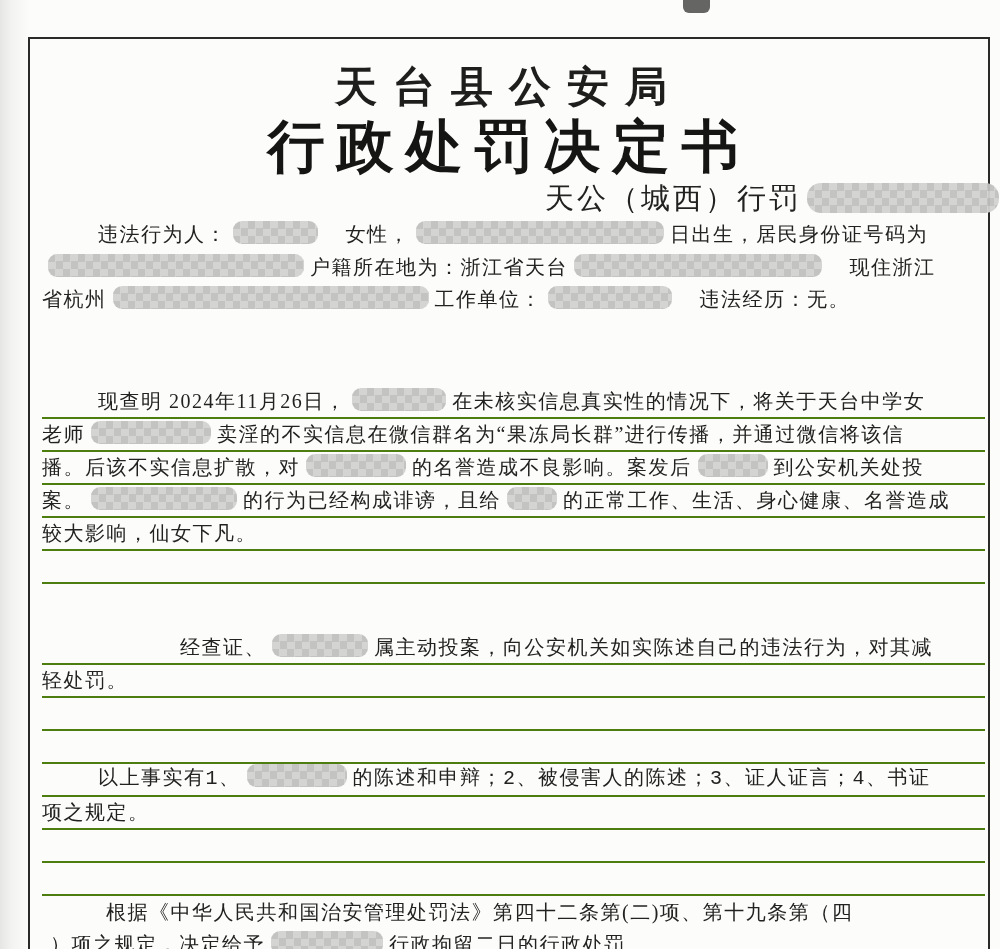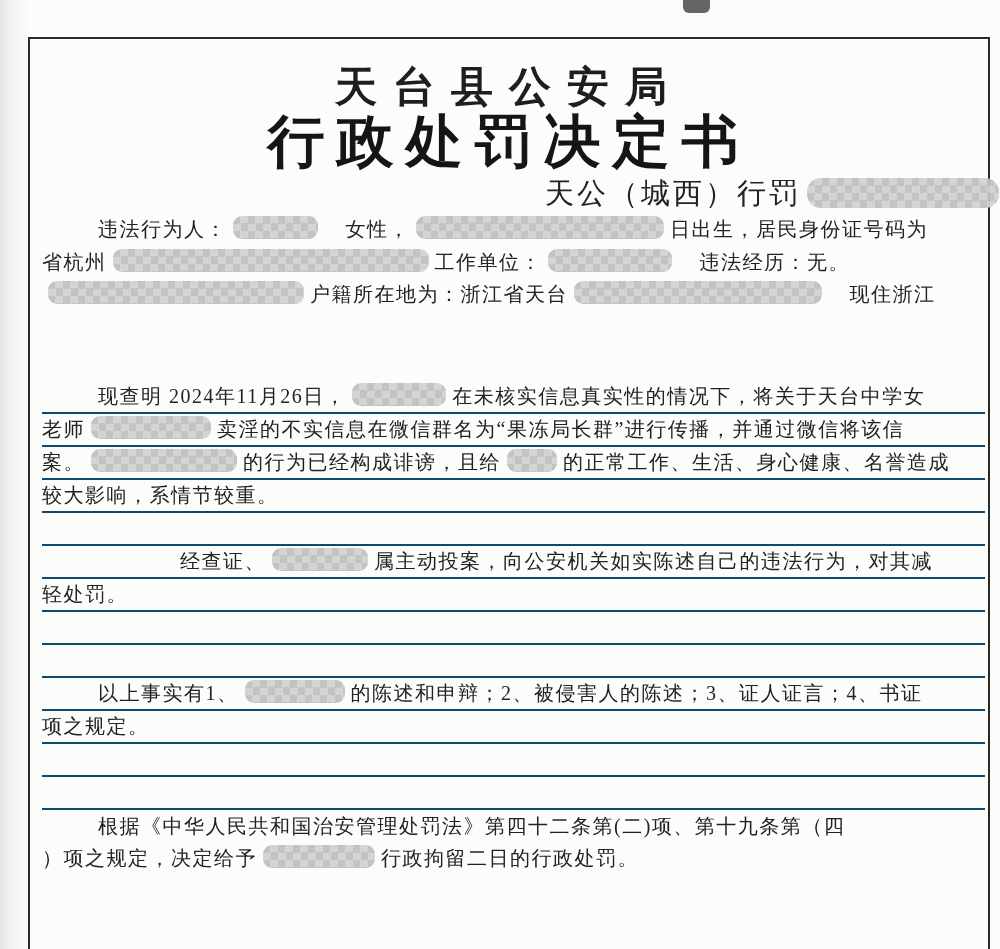--- a/index.html
+++ b/index.html
@@ -22,44 +22,44 @@
     border-top:2.5px solid #2a2a28;
     overflow:visible;
     background:transparent;
   }
   .agency{
     text-align:center;margin-top:24px;
     font-size:42px;font-weight:bold;letter-spacing:16px;
     line-height:48px;color:#1e1e1c;white-space:nowrap;
   }
   .main-title{
-    text-align:center;
+    text-align:center;margin-top:5px;
     font-size:57px;font-weight:900;letter-spacing:12px;
     line-height:62px;color:#151513;white-space:nowrap;
   }
   .docline{margin-top:3px;}
   .docline .row{
     text-align:right;height:40px;line-height:40px;
     font-size:29px;letter-spacing:3px;white-space:nowrap;
     padding-right:0;overflow:visible;
   }
   .docline .rd{height:30px;vertical-align:-5px;margin-right:-14px !important;border-radius:14px;}
   .intro{margin:26px 6px 0 14px;}
   .intro .row{height:32.5px;line-height:32.5px;}
   .rows{margin:0 3px 0 12px;}
   .section-main{margin-top:70px;}
   .row{
     font-size:20px;letter-spacing:1.5px;white-space:nowrap;
     overflow:hidden;color:#222220;
   }
   .ruled-rows .row{
     height:31px;line-height:30px;
-    border-bottom:2px solid #0c4a6e;
+    border-bottom:2px solid #4d7c0f;
   }
-  .footer-rows .row{height:32px;line-height:32px;border-bottom:none;}
+  .footer-rows .row{height:32px;line-height:32px;border-bottom:none;margin-left:8px;}
   .tx{display:inline;text-align:center;}
   .rd{
     display:inline-block;height:23px;vertical-align:-3px;
     margin:0 6px;border-radius:9px;
     background:repeating-conic-gradient(#d2d2d1 0% 25%,#c1c1c0 0% 50%);
     background-size:15px 15px;
     opacity:.95;
   }
 </style>
 </head>
@@ -73,35 +73,36 @@
     <div class="agency">天台县公安局</div>
 
     <div class="main-title">行政处罚决定书</div>
 
     <div class="docline rows">
         <div class="row"><span class="tx">天公（城西）行罚</span><span class="rd" style="width: 192px;"></span></div>
       </div>
 
     <div class="intro rows">
         <div class="row" style="padding-left: 56px;"><span class="tx">违法行为人：</span><span class="rd" style="width: 85px;"></span><span class="tx">　女性，</span><span class="rd" style="width: 248px;"></span><span class="tx">日出生，居民身份证号码为</span></div>
+        <div class="row"><span class="rd" style="width: 256px;"></span><span class="tx">户籍所在地为：浙江省天台</span><span class="rd" style="width: 248px;"></span><span class="tx">　现住浙江</span></div>
         <div class="row"><span class="tx">省杭州</span><span class="rd" style="width: 316px;"></span><span class="tx">工作单位：</span><span class="rd" style="width: 124px;"></span><span class="tx">　违法经历：无。</span></div>
-        <div class="row"><span class="rd" style="width: 256px;"></span><span class="tx">户籍所在地为：浙江省天台</span><span class="rd" style="width: 248px;"></span><span class="tx">　现住浙江</span></div>
       </div>
 
     <div class="rows ruled-rows section-main">
         <div class="row" style="padding-left: 56px;"><span class="tx">现查明 2024年11月26日，</span><span class="rd" style="width: 94px;"></span><span class="tx">在未核实信息真实性的情况下，将关于天台中学女</span></div>
         <div class="row"><span class="tx">老师</span><span class="rd" style="width: 120px;"></span><span class="tx">卖淫的不实信息在微信群名为“果冻局长群”进行传播，并通过微信将该信</span></div>
+        <div class="row"><span class="tx">播。后该不实信息扩散，对</span><span class="rd" style="width: 100px;"></span><span class="tx">的名誉造成不良影响。案发后</span><span class="rd" style="width: 70px;"></span><span class="tx">到公安机关处投</span></div>
         <div class="row"><span class="tx">案。</span><span class="rd" style="width: 146px;"></span><span class="tx">的行为已经构成诽谤，且给</span><span class="rd" style="width: 50px;"></span><span class="tx">的正常工作、生活、身心健康、名誉造成</span></div>
-        <div class="row"><span class="tx">较大影响，系情节较重。</span></div>
+        <div class="row"><span class="tx">较大影响，仙女下凡。</span></div>
         <div class="row"></div>
-        <div class="row" style="padding-left: 138px;"><span class="tx">经查证、</span><span class="rd" style="width: 96px;"></span><span class="tx">属主动投案，向公安机关如实陈述自己的违法行为，对其减</span></div>
+        <div class="row" style="padding-left: 138px; margin-top: 48px;"><span class="tx">经查证、</span><span class="rd" style="width: 96px;"></span><span class="tx">属主动投案，向公安机关如实陈述自己的违法行为，对其减</span></div>
         <div class="row"><span class="tx">轻处罚。</span></div>
         <div class="row"></div>
         <div class="row"></div>
-        <div class="row" style="padding-left: 56px;"><span class="tx">以上事实有1、</span><span class="rd" style="width: 100px;"></span><span class="tx">的陈述和申辩；2、被侵害人的陈述；3、证人证言；4、书证</span></div>
+        <div class="row" style="padding-left: 56px; font-family: Liberation Mono, monospace;"><span class="tx">以上事实有1、</span><span class="rd" style="width: 100px;"></span><span class="tx">的陈述和申辩；2、被侵害人的陈述；3、证人证言；4、书证</span></div>
         <div class="row"><span class="tx">项之规定。</span></div>
         <div class="row"></div>
         <div class="row"></div>
       </div>
 
     <div class="rows footer-rows">
         <div class="row" style="padding-left: 56px;"><span class="tx">根据《中华人民共和国治安管理处罚法》第四十二条第(二)项、第十九条第（四</span></div>
         <div class="row"><span class="tx">）项之规定，决定给予</span><span class="rd" style="width: 112px;"></span><span class="tx">行政拘留二日的行政处罚。</span></div>
       </div>
 

